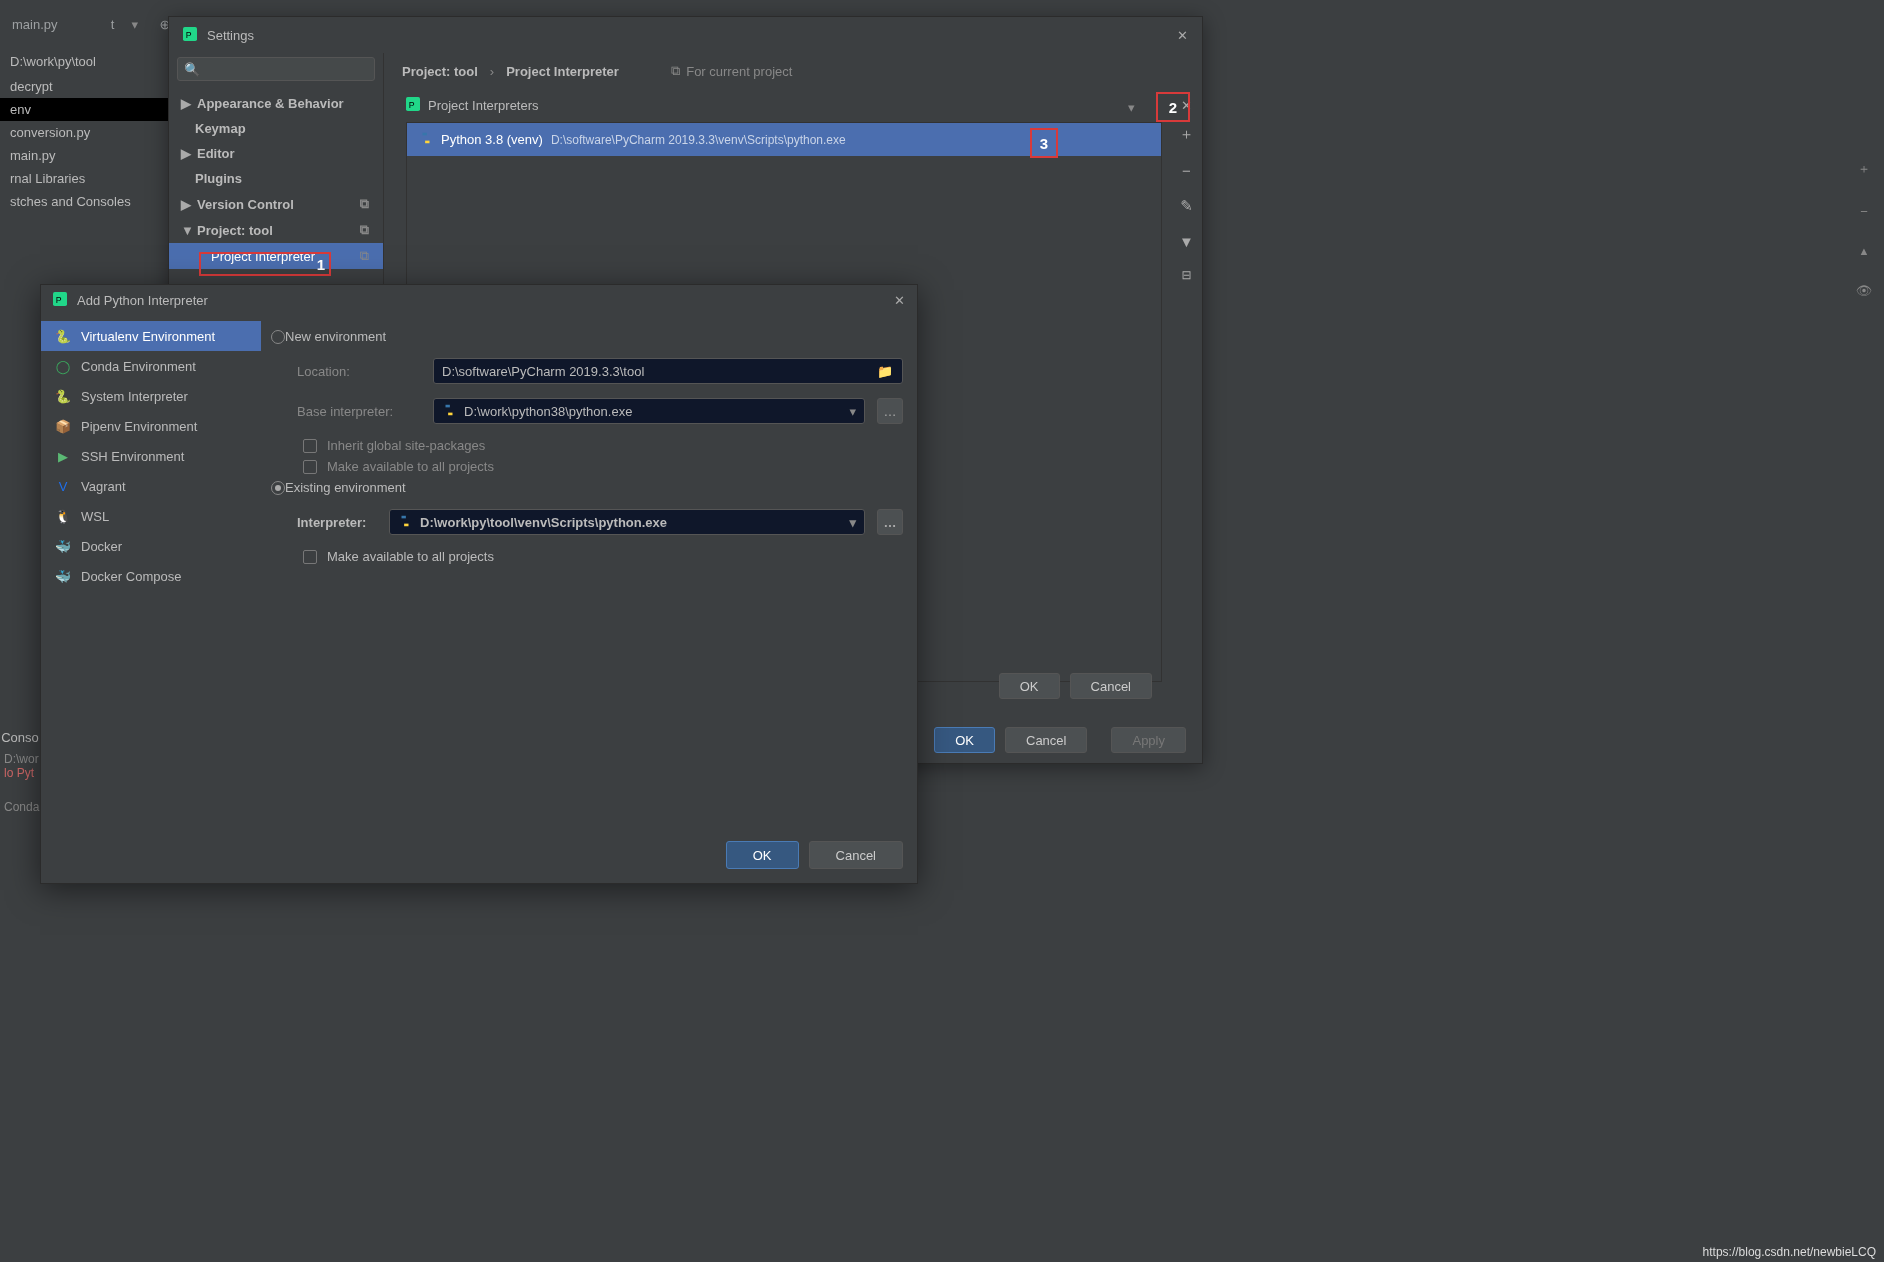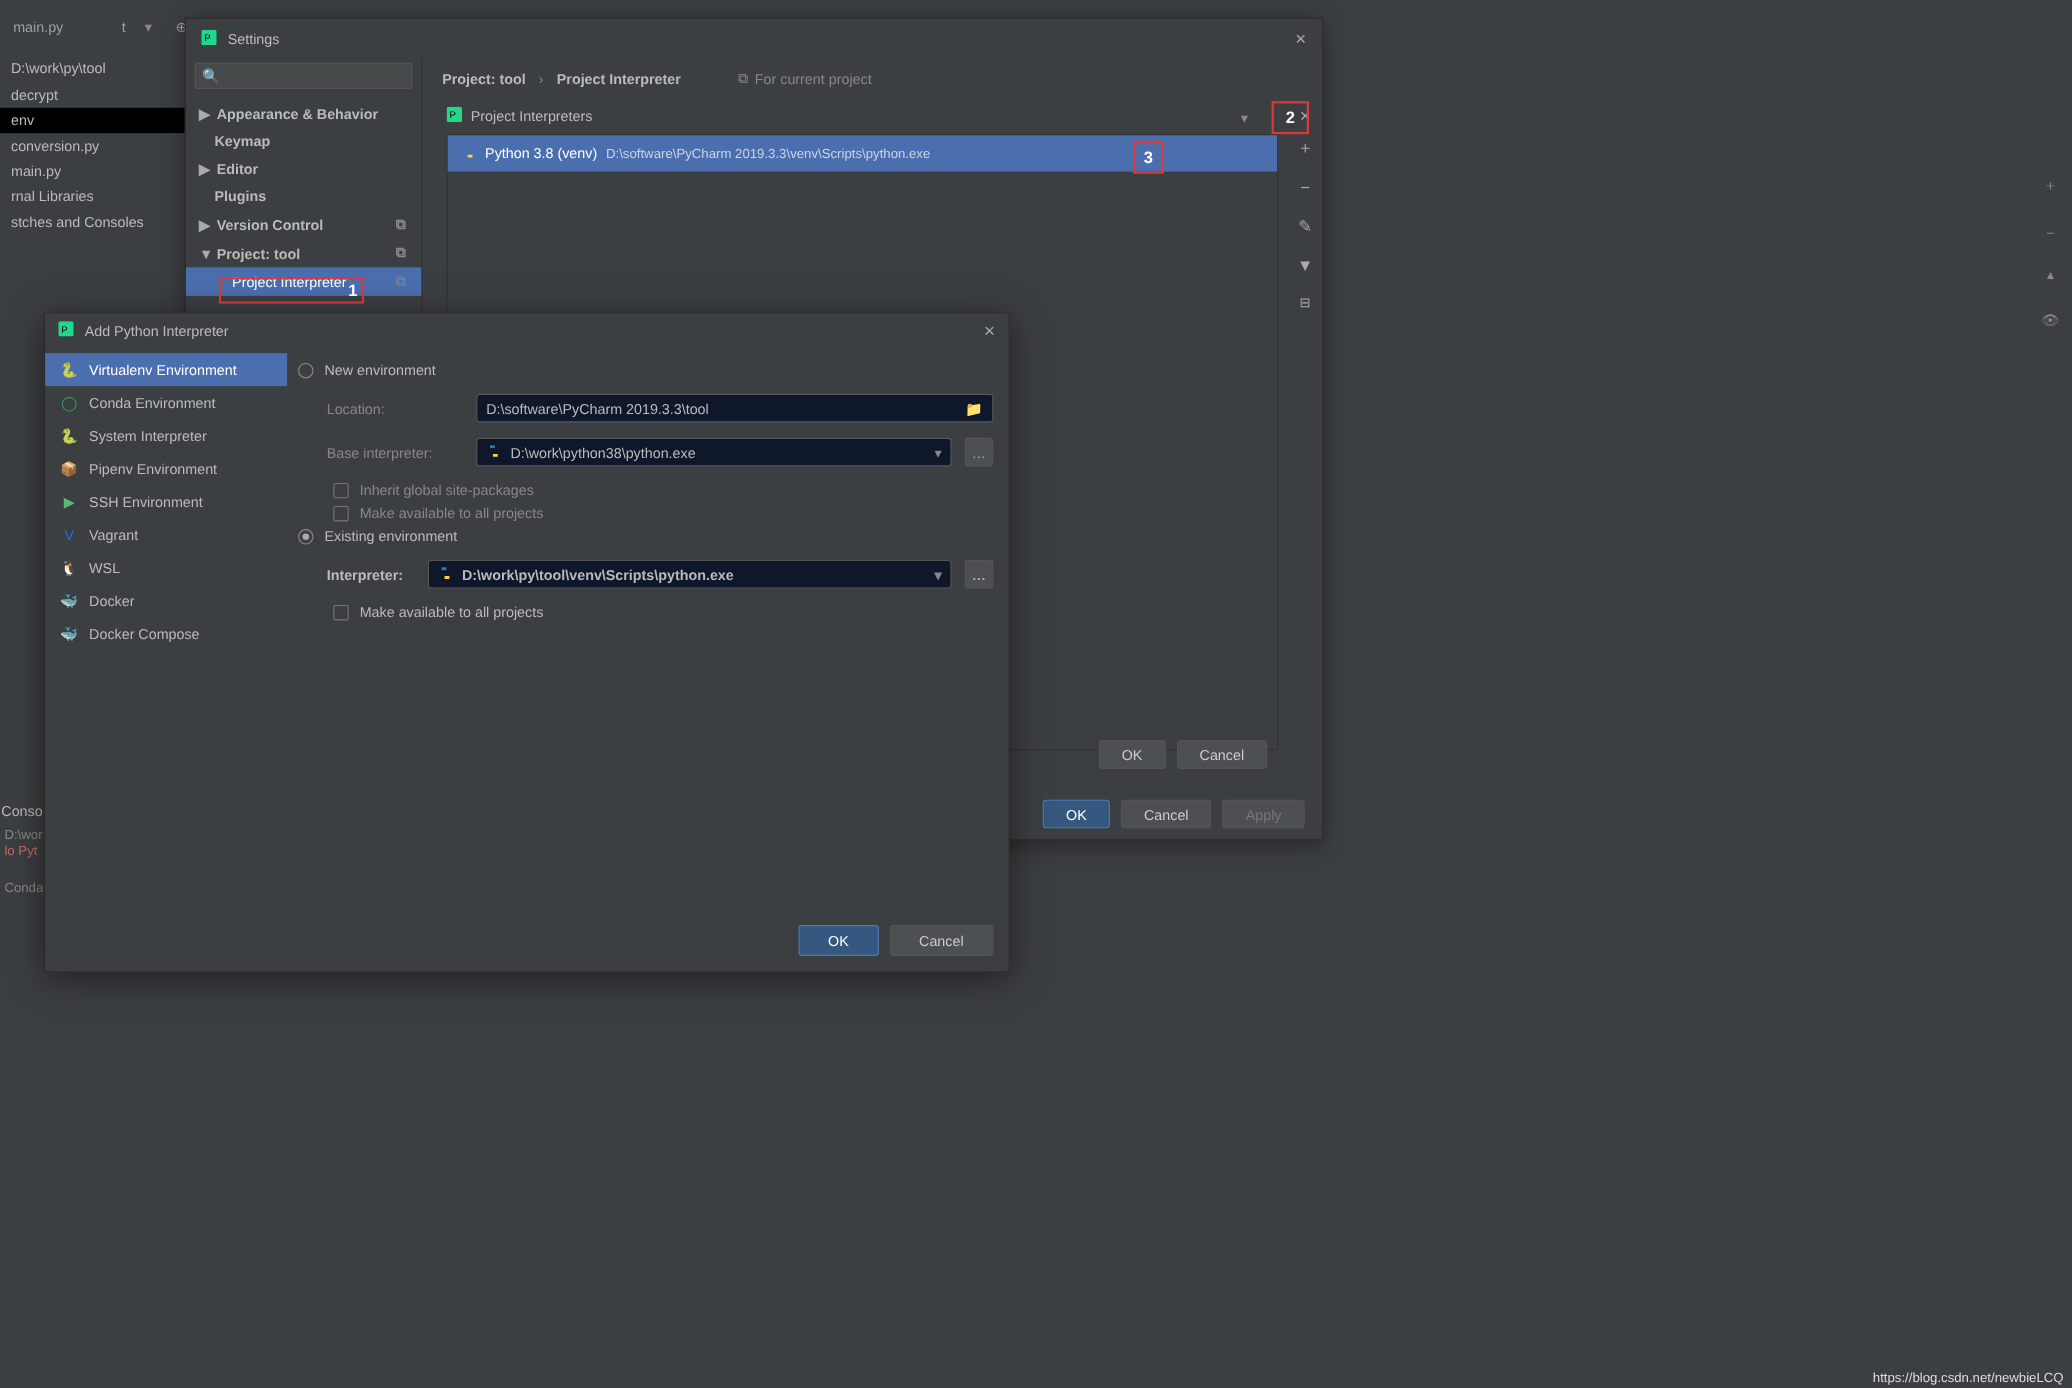--- a/index.html
+++ b/index.html
@@ -36,39 +36,39 @@
 .inter-panel { flex: 1; position: relative; padding: 0 0 0 12px; }
 .inter-header { display: flex; align-items: center; gap: 8px; padding: 8px 10px; }
 .inter-header .close-x { margin-left: auto; color: #aaa; cursor: pointer; }
 .inter-list { background: #3c3f41; border: 1px solid #323232; margin: 0 40px 0 10px; height: 560px; }
 .inter-row { background: #4b6eaf; color: #fff; padding: 8px 12px; display: flex; align-items: center; gap: 8px; }
 .inter-row .path { color: #c9d4e8; font-size: 12px; }
 .inter-tools { position: absolute; right: 8px; top: 36px; display: flex; flex-direction: column; gap: 18px; color: #aaa; font-size: 15px; align-items: center; }
 .settings-footer { position: absolute; right: 16px; bottom: 10px; display: flex; gap: 10px; }
 .btn { height: 26px; padding: 0 20px; border-radius: 3px; border: 1px solid #555; background: #4c5052; color: #ccc; display: inline-flex; align-items: center; justify-content: center; cursor: pointer; }
 .btn.primary { background: #365880; border-color: #4a7bb5; color: #fff; }
-.btn.disabled { color: #777; }
+.btn.disabled { color: #777; margin-left: 14px; }
 
 
 .callout { position: absolute; border: 2px solid #d83a3a; color: #fff; font-weight: 700; display: flex; align-items: center; justify-content: center; font-size: 15px; pointer-events: none; }
 
 
 .inner-buttons { position: absolute; right: 50px; bottom: 12px; display: flex; gap: 10px; }
 
 
 .add-dialog { position: absolute; left: 40px; top: 284px; width: 878px; height: 600px; background: #3c3f41; border: 1px solid #2b2b2b; box-shadow: 0 6px 30px rgba(0,0,0,0.5); }
 .add-title { height: 30px; display: flex; align-items: center; padding: 0 12px; gap: 10px; }
 .add-title .close { margin-left: auto; color: #aaa; cursor: pointer; }
 .add-body { display: flex; height: calc(100% - 80px); }
 .env-list { width: 220px; padding-top: 6px; }
 .env-item { padding: 7px 14px; display: flex; align-items: center; gap: 10px; cursor: pointer; color: #bbb; }
 .env-item.selected { background: #4b6eaf; color: #fff; }
 .env-item .env-icon { width: 16px; height: 16px; display: inline-flex; align-items: center; justify-content: center; }
 .add-right { flex: 1; padding: 10px 14px 10px 10px; }
-.radio-row { display: flex; align-items: center; gap: 10px; margin: 4px 0 14px; color: #bbb; }
+.radio-row { display: flex; align-items: center; margin: 4px 0 14px; color: #bbb; }
 .radio { width: 14px; height: 14px; border-radius: 50%; border: 1px solid #888; display: inline-flex; align-items: center; justify-content: center; }
 .radio.checked::after { content: ""; width: 6px; height: 6px; border-radius: 50%; background: #aaa; display: block; }
 .field-row { display: flex; align-items: center; gap: 12px; margin: 8px 0 14px; }
 .field-label { width: 124px; color: #888; }
 .field-label.dark { color: #bbb; }
 .text-input { flex: 1; height: 26px; background: #0f172a; border: 1px solid #555; border-radius: 3px; padding: 0 8px; color: #bbb; display: flex; align-items: center; gap: 8px; }
 .text-input.drop { justify-content: space-between; }
 .mini-btn { width: 26px; height: 26px; background: #4c5052; border: 1px solid #555; border-radius: 3px; display: inline-flex; align-items: center; justify-content: center; color: #aaa; cursor: pointer; }
 .chk-row { display: flex; align-items: center; gap: 10px; margin: 4px 0 6px; padding-left: 32px; color: #888; }
 .chk { width: 14px; height: 14px; border: 1px solid #777; border-radius: 2px; }

